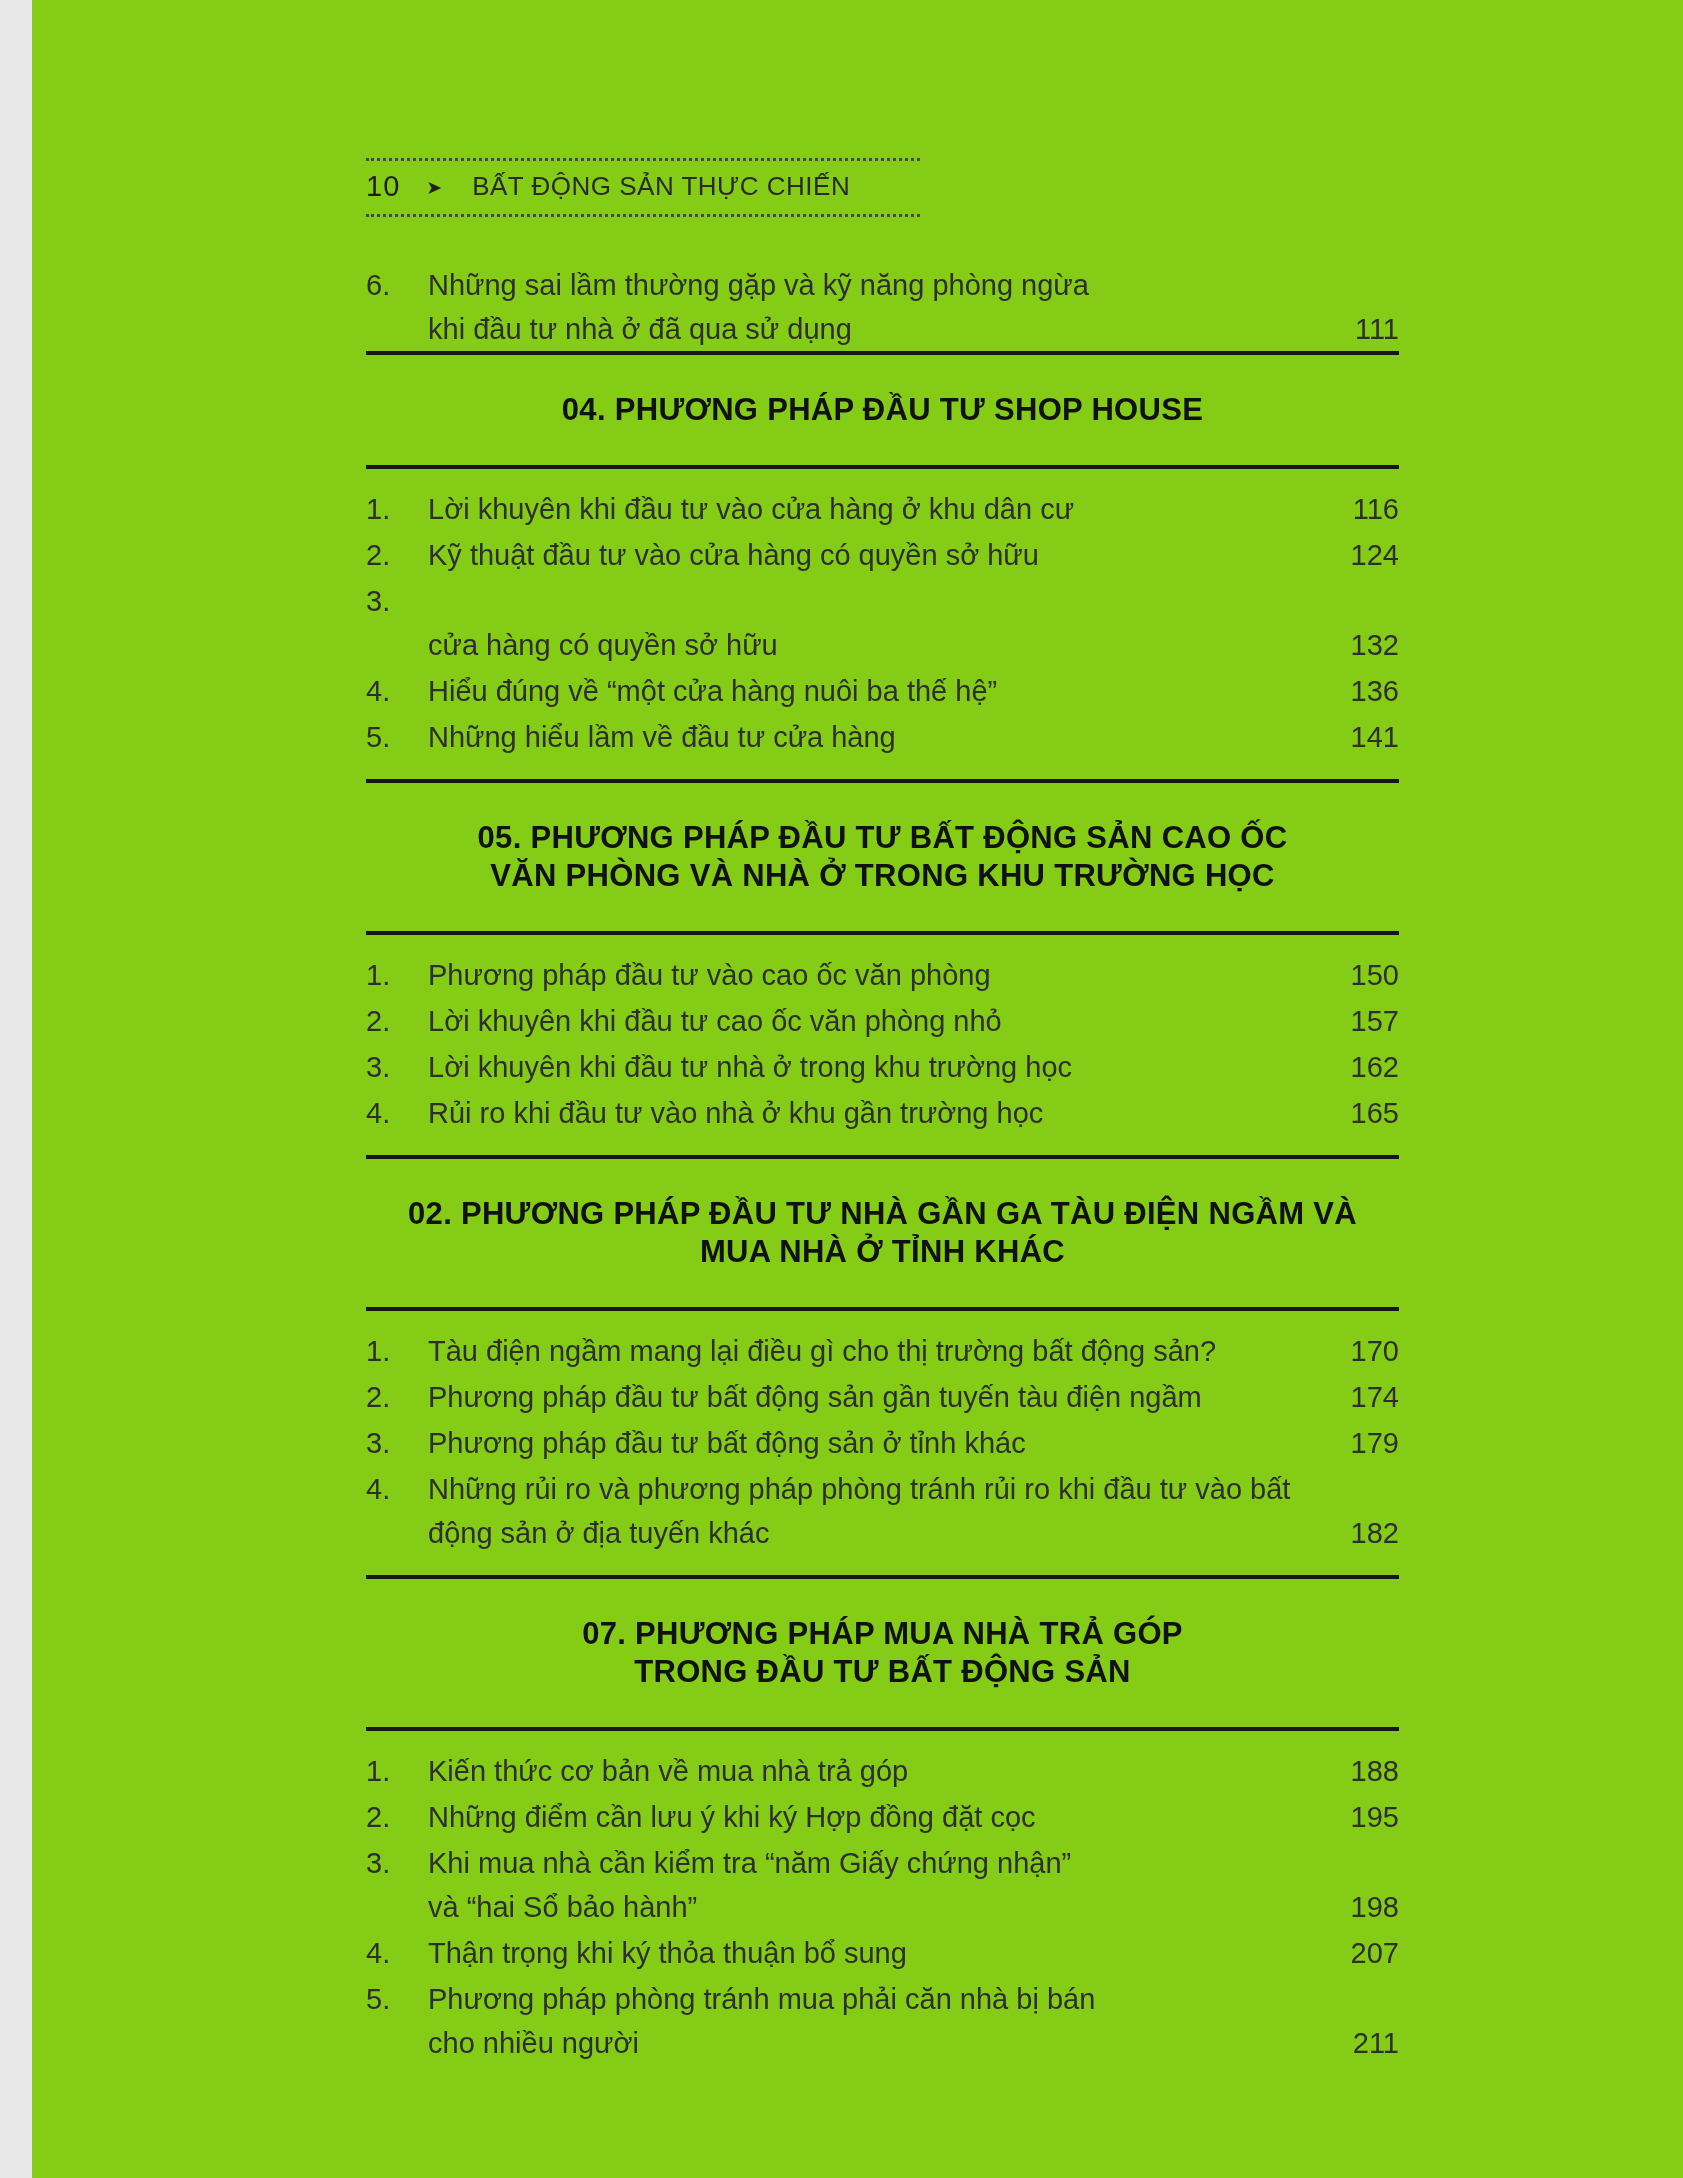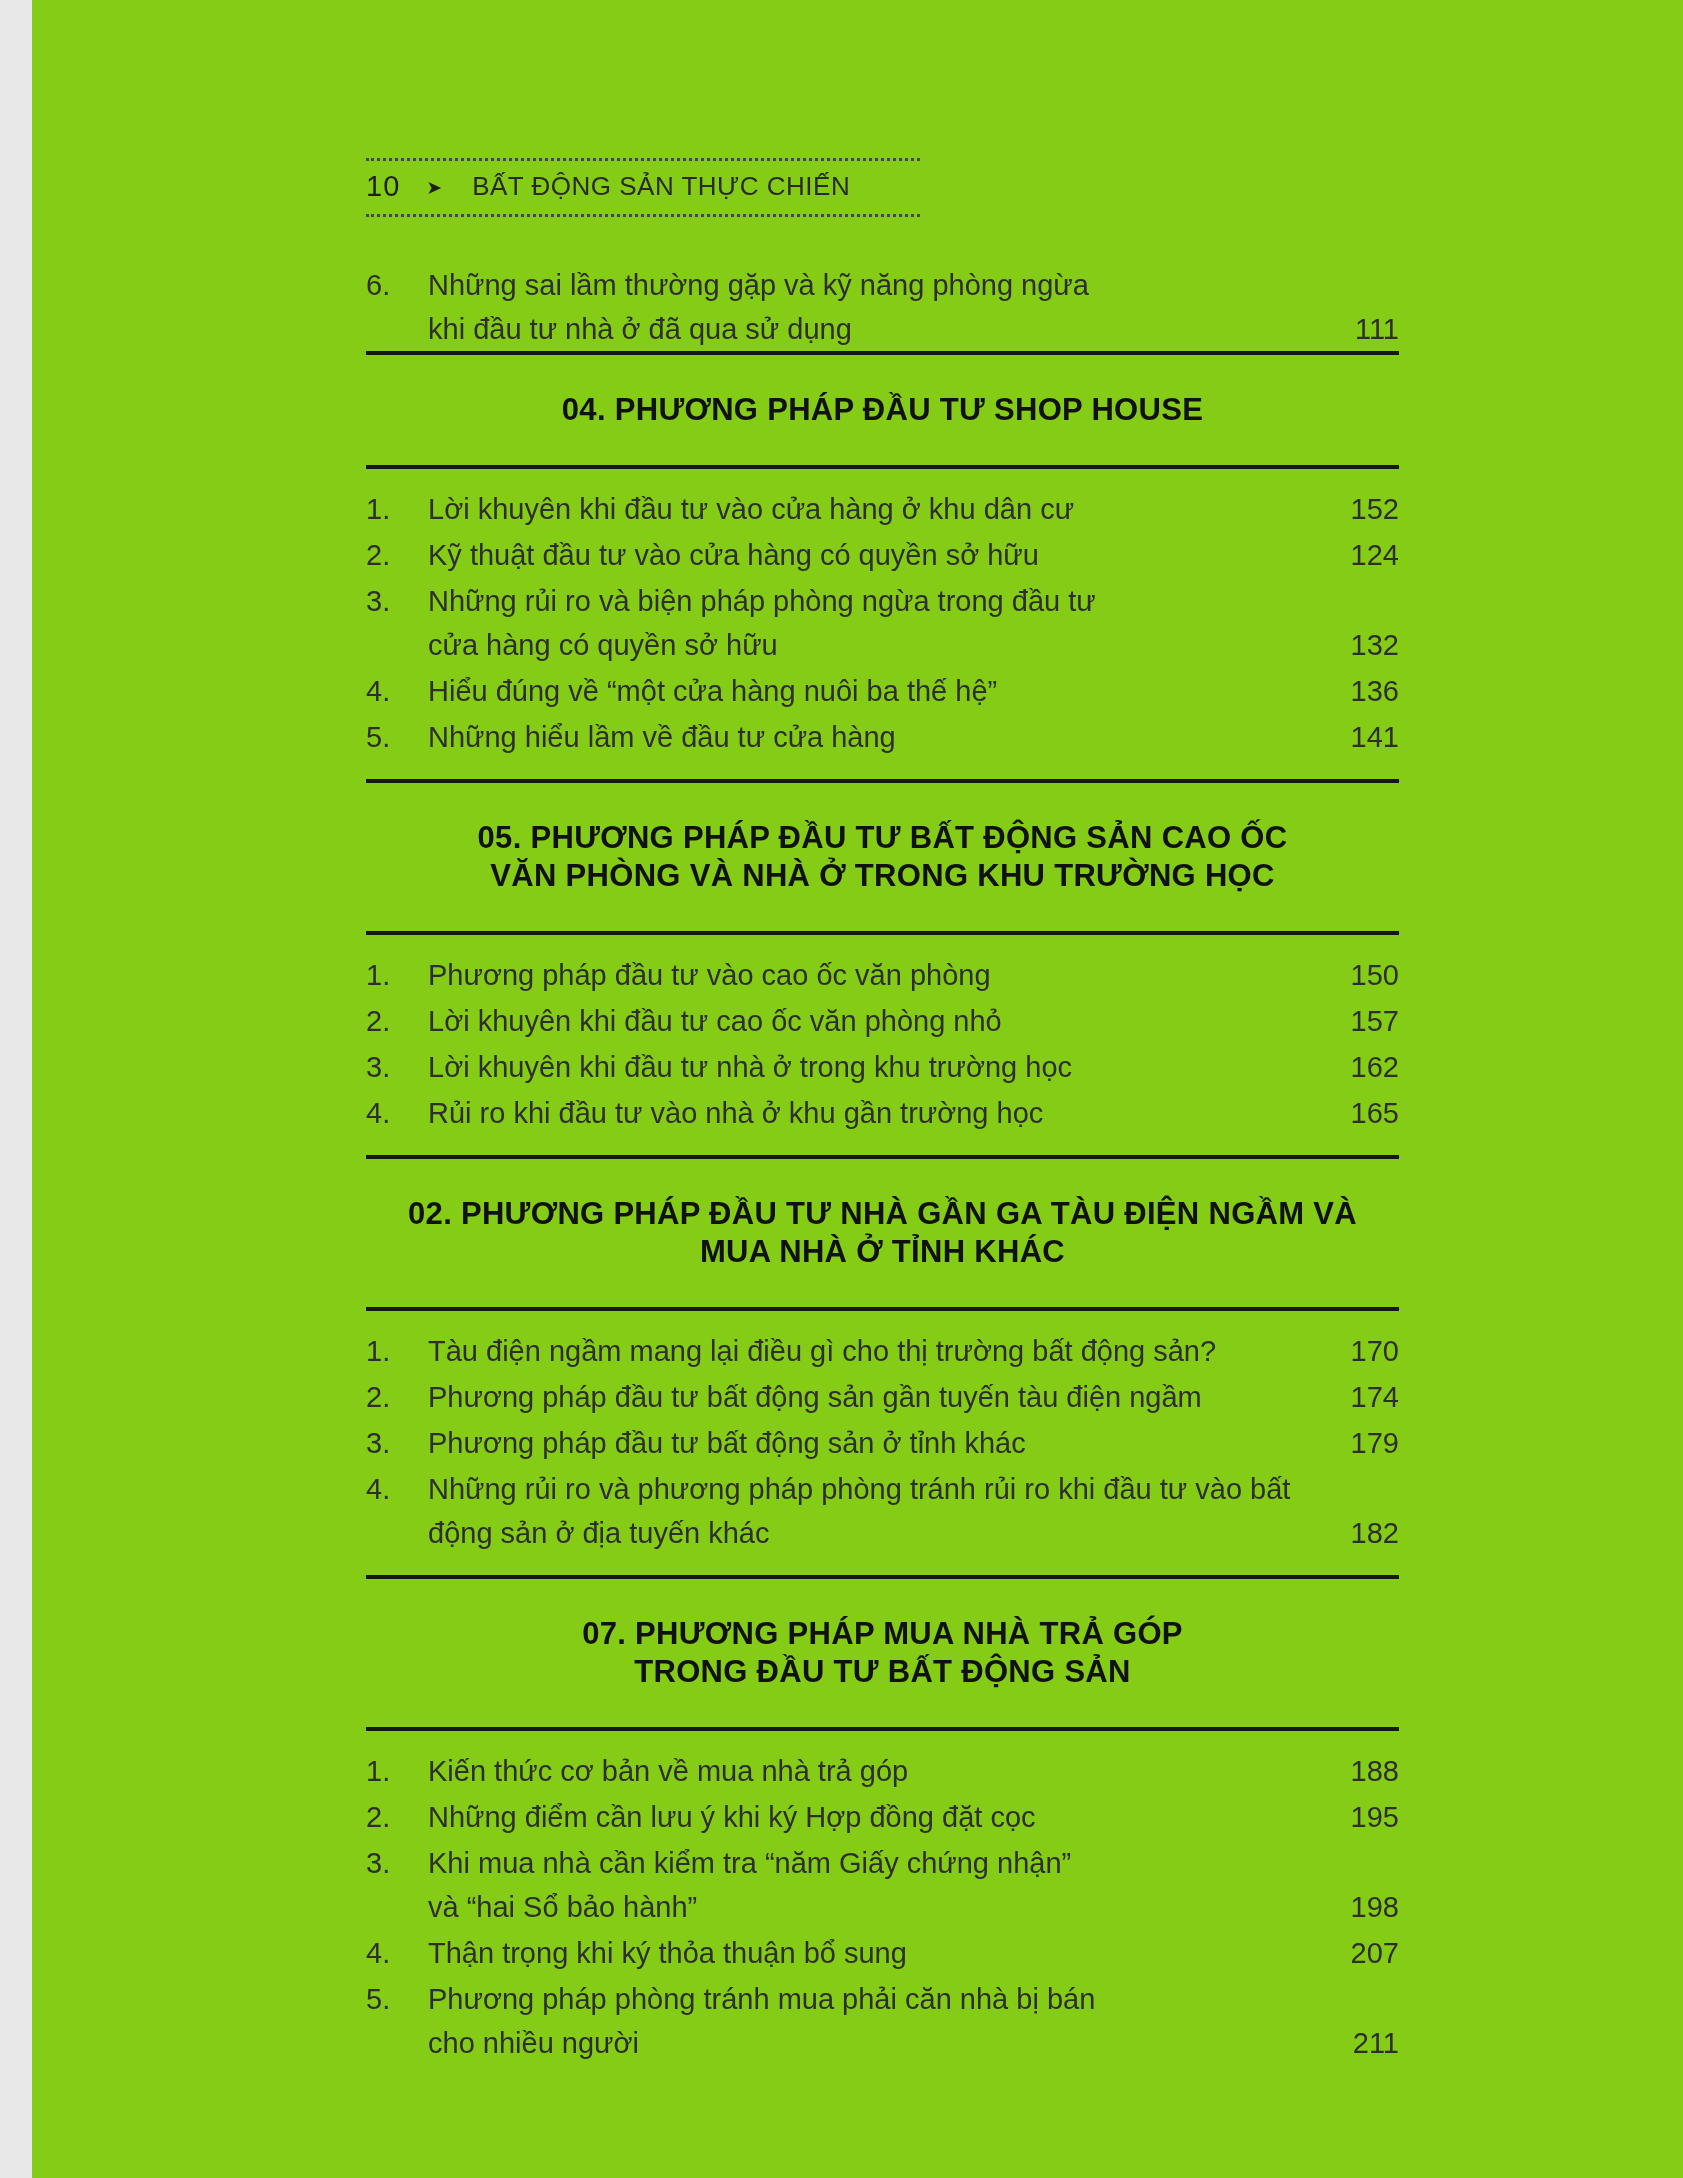--- a/index.html
+++ b/index.html
@@ -120,34 +120,33 @@
 
     <section>
       <div class="section-header">
         <div class="section-title-line">04. PHƯƠNG PHÁP ĐẦU TƯ SHOP HOUSE</div>
       </div>
       <div class="section-items">
         <div class="toc-item">
           <div class="row">
             <span class="num">1.</span>
             <span class="text">Lời khuyên khi đầu tư vào cửa hàng ở khu dân cư</span>
-            <span class="pagenum">152</span>
+            <span class="pagenum">116</span>
           </div>
         </div>
         <div class="toc-item">
           <div class="row">
             <span class="num">2.</span>
             <span class="text">Kỹ thuật đầu tư vào cửa hàng có quyền sở hữu</span>
             <span class="pagenum">124</span>
           </div>
         </div>
         <div class="toc-item">
           <div class="row">
             <span class="num">3.</span>
-            <span class="text">Những rủi ro và biện pháp phòng ngừa trong đầu tư</span>
           </div>
           <div class="row">
             <span class="num"></span>
             <span class="text">cửa hàng có quyền sở hữu</span>
             <span class="pagenum">132</span>
           </div>
         </div>
         <div class="toc-item">
           <div class="row">
             <span class="num">4.</span>

